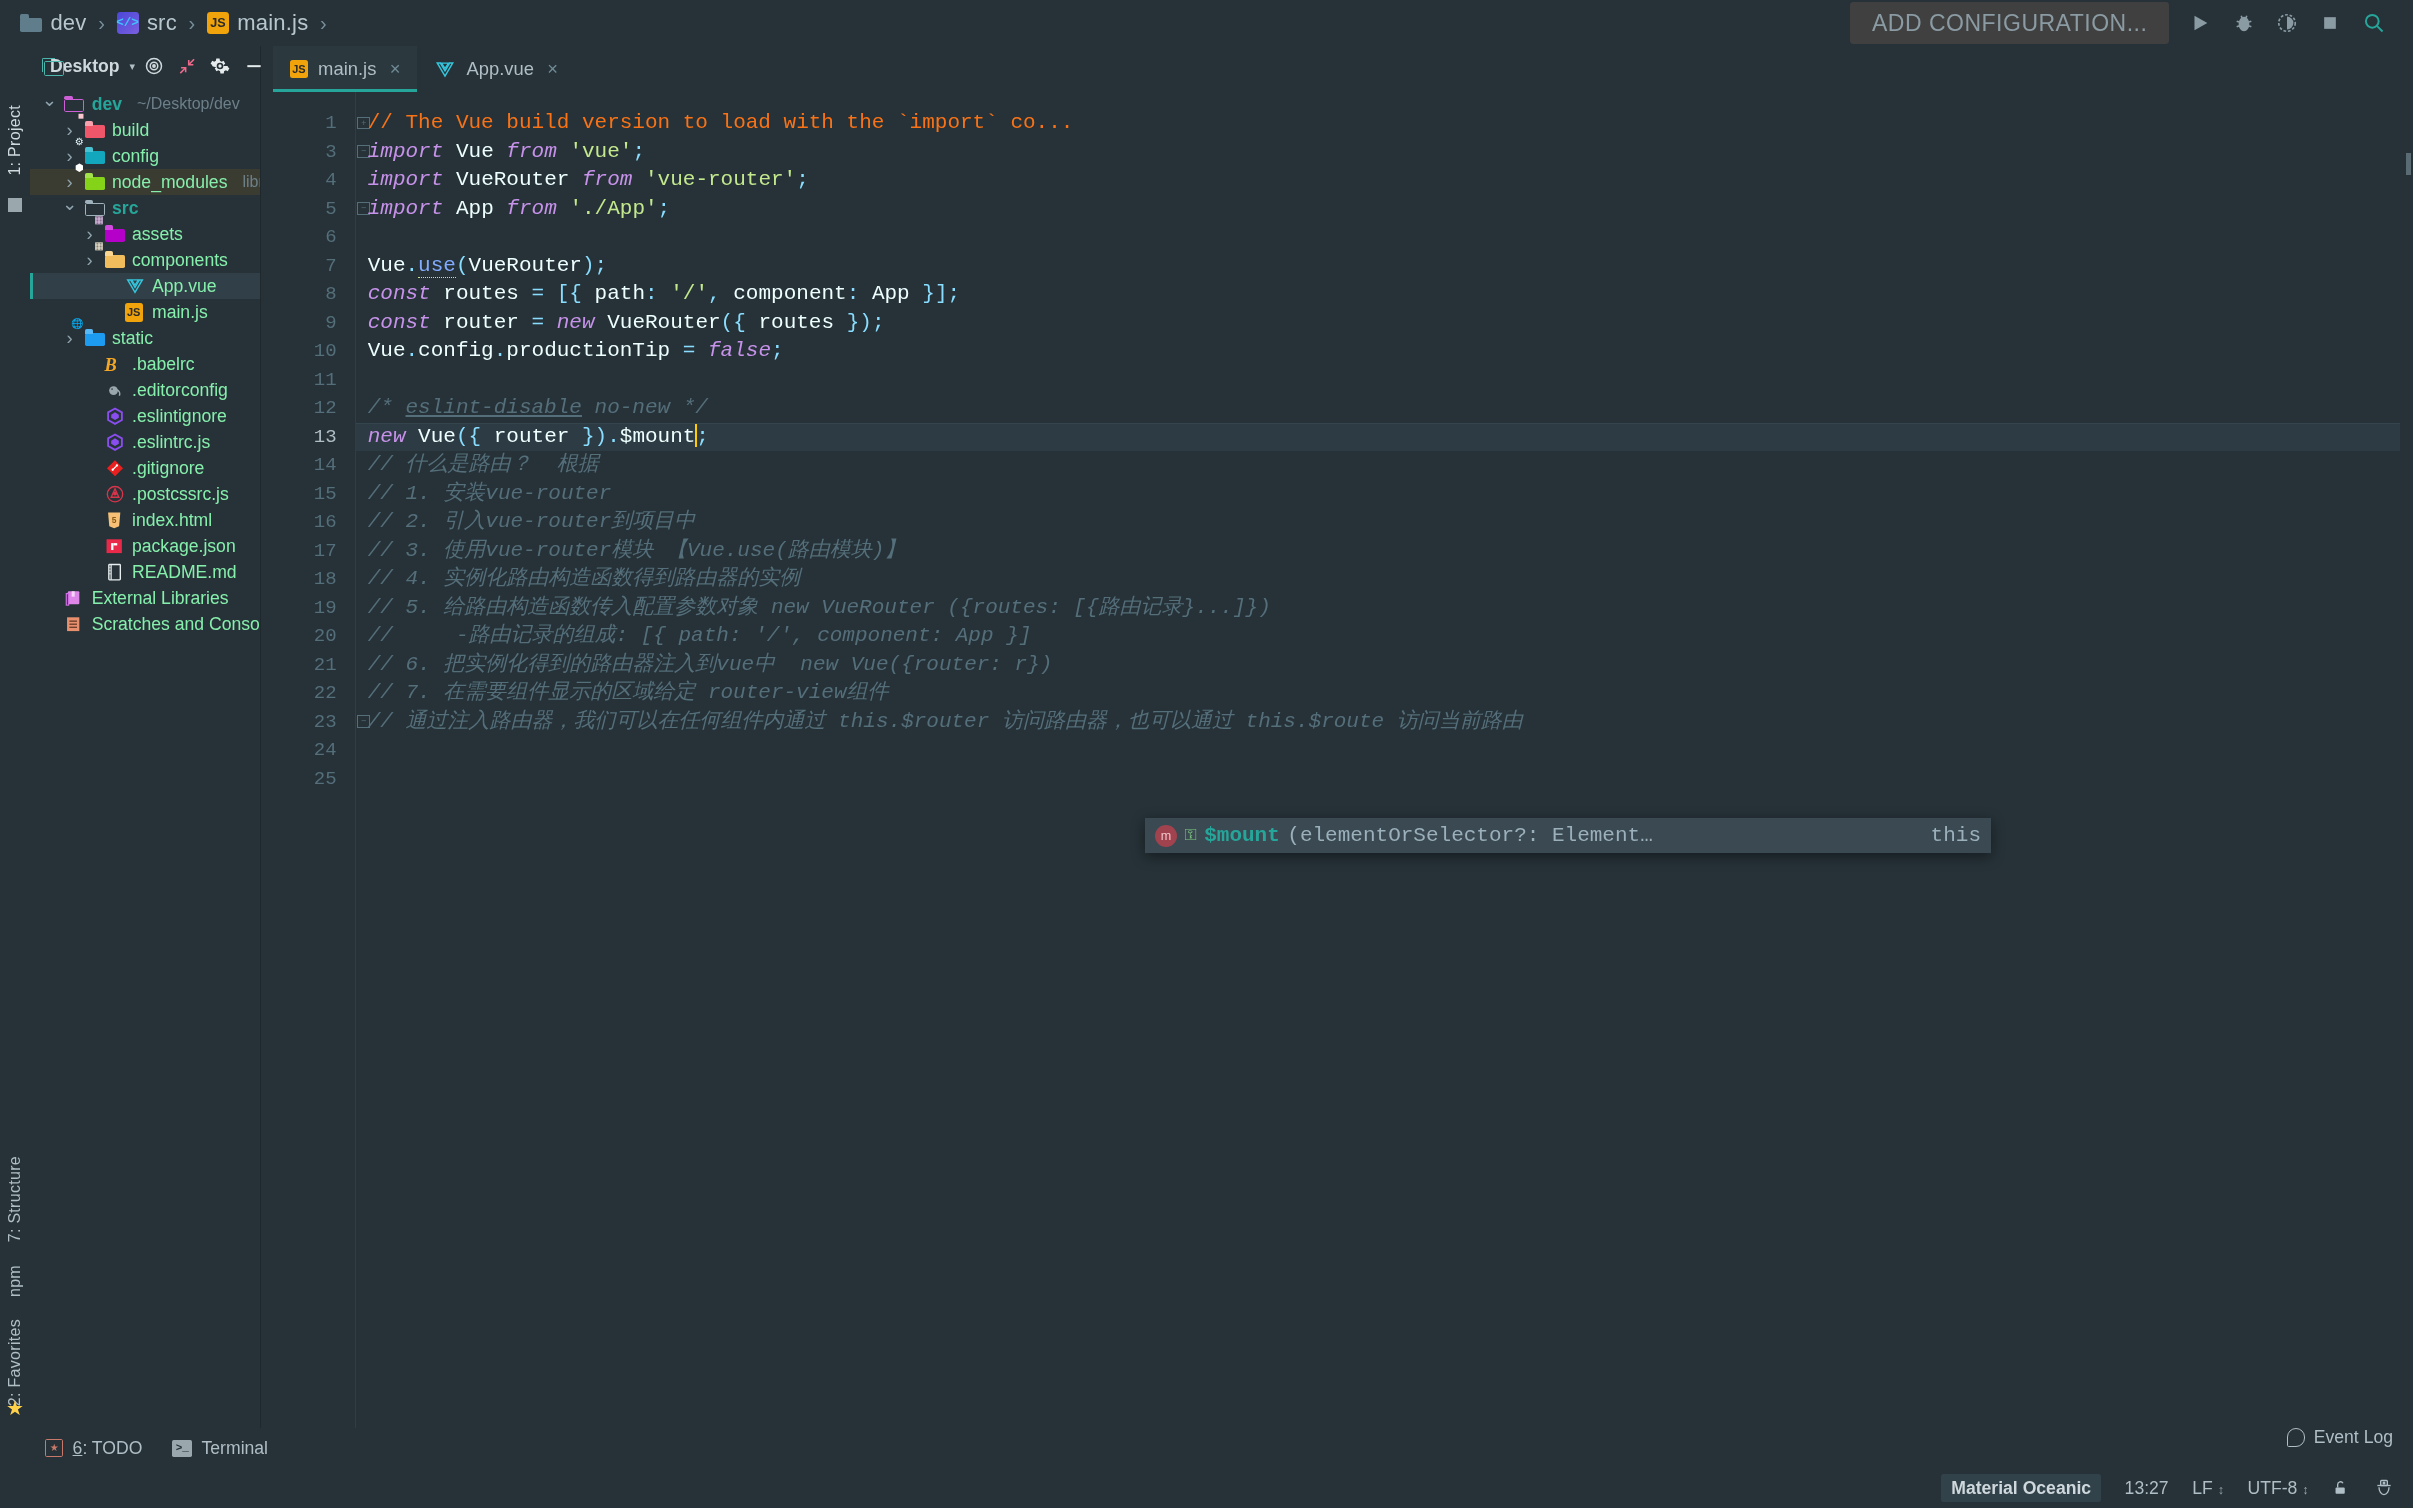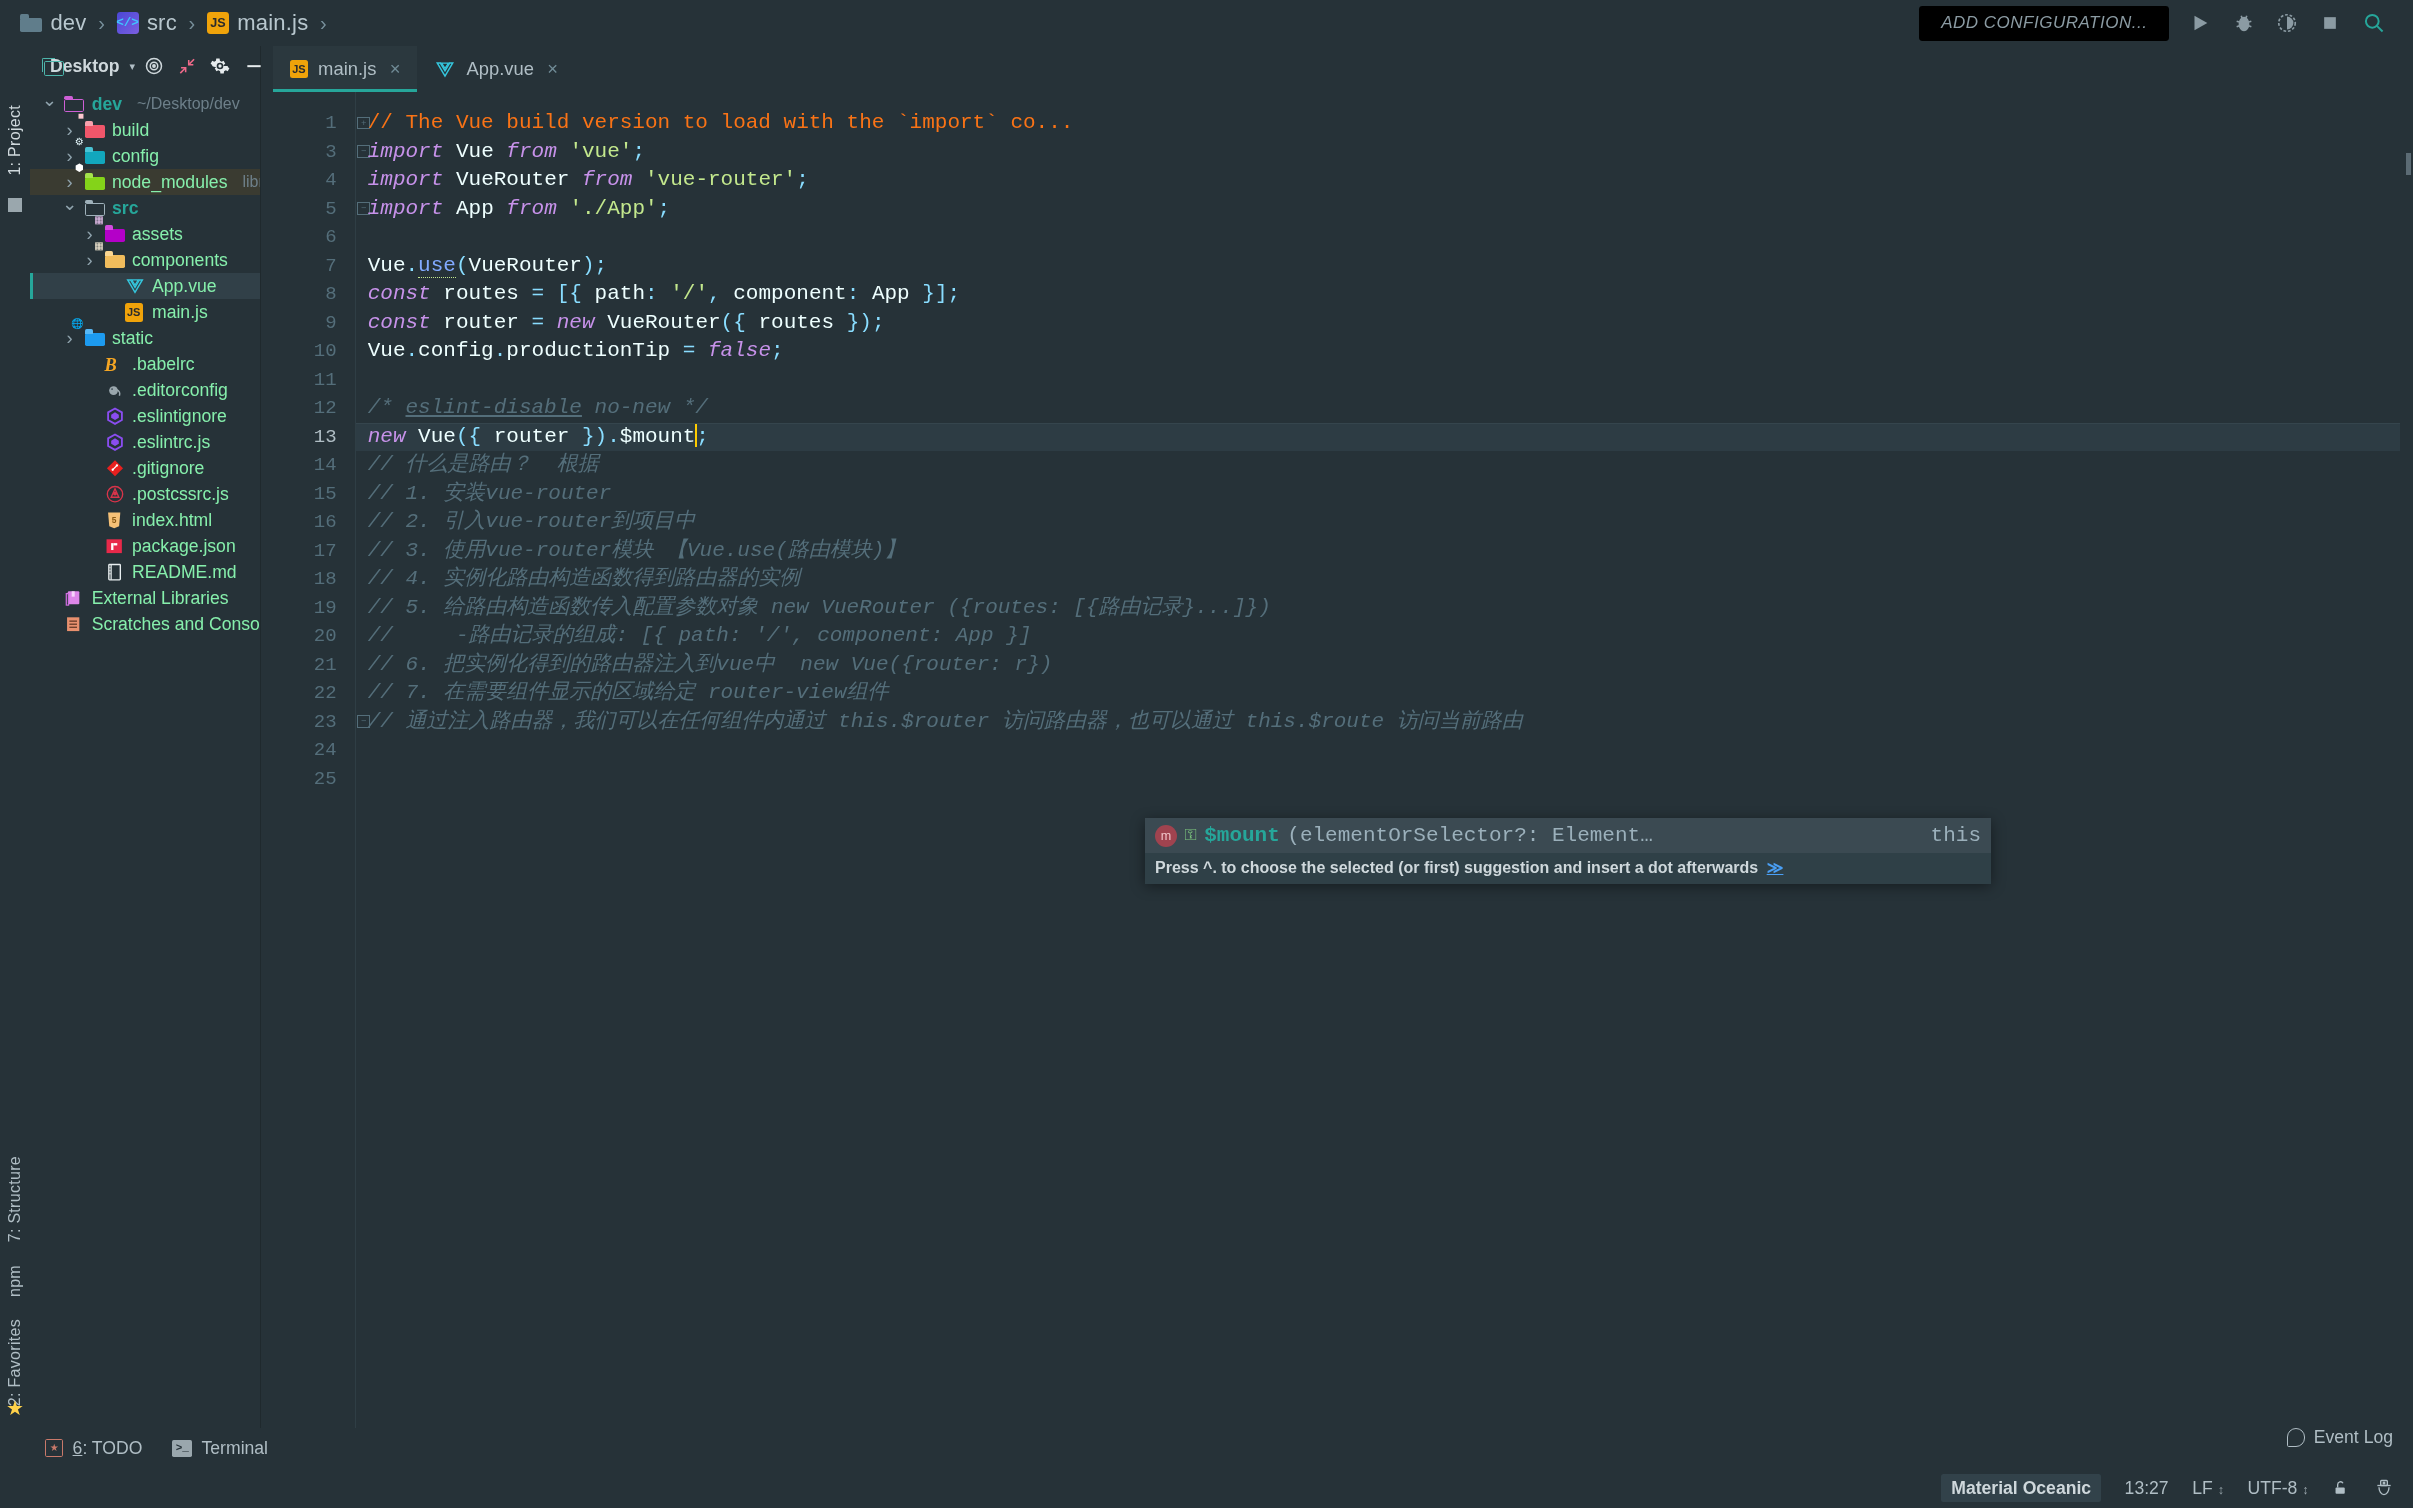--- a/index.html
+++ b/index.html
@@ -26,22 +26,22 @@
   .folder-ico{ width:22px;height:17.6px; position:relative; }
   .folder-ico:before{content:"";position:absolute;left:0;top:3.4px;width:22px;height:14.2px;background:#607d8b;border-radius:1.7px;}
   .folder-ico:after{content:"";position:absolute;left:0;top:0px;width:9.2px;height:5px;background:#607d8b;border-radius:1.7px 1.7px 0 0;}
 
   .src-ico{width:22px;height:22px;border-radius:3.4px;background:linear-gradient(135deg,#4a47d6,#7b5fe0);display:flex;align-items:center;justify-content:center;color:#40c4ff;font-size:12.6px;font-family:"Liberation Mono",monospace;font-weight:bold;}
   .js-ico{width:22px;height:22px;border-radius:3.4px;background:#f0a30a;display:flex;align-items:center;justify-content:center;color:#2b2b2b;font-size:12.6px;font-weight:bold;font-family:"Liberation Sans",sans-serif;}
   .js-ico.sm{width:18.4px;height:18.4px;font-size:11px;border-radius:2.5px;}
 
   .topright{ margin-left:auto; display:flex; align-items:center; gap:18.4px; padding-right:11.7px;}
   .addconf{
-    background:#000000; color:#8b9ba3; font-size:17px; letter-spacing:0.5px;
-    padding:7.5px 22px; border-radius:3.4px; white-space:nowrap;font-style:italic;
+    background:#404040; color:#8b9ba3; font-size:23px; letter-spacing:0.5px;
+    padding:7.5px 22px; border-radius:3.4px; white-space:nowrap;
   }
   .ticon{ width:25px;height:25px; display:flex;align-items:center;justify-content:center; }
 
   
   .main{ flex:1; display:flex; min-height:0; position:relative; }
 
   
   .vstrip{
     width:30px; min-width:30px; background:#263238;
     display:flex; flex-direction:column; align-items:center;
@@ -507,24 +507,20 @@
         <div class="code" id="code"><div class="ln"><span class="c-com-yel">// The Vue build version to load with the `import` co...</span></div><div class="ln"><span class="c-kw">import</span> <span class="c-var">Vue</span> <span class="c-kw">from</span> <span class="c-str">'vue'</span><span class="c-punc">;</span></div><div class="ln"><span class="c-kw">import</span> <span class="c-var">VueRouter</span> <span class="c-kw">from</span> <span class="c-str">'vue-router'</span><span class="c-punc">;</span></div><div class="ln"><span class="c-kw">import</span> <span class="c-var">App</span> <span class="c-kw">from</span> <span class="c-str">'./App'</span><span class="c-punc">;</span></div><div class="ln">&nbsp;</div><div class="ln"><span class="c-var">Vue</span><span class="c-punc">.</span><span class="c-fn squig">use</span><span class="c-punc">(</span><span class="c-var">VueRouter</span><span class="c-punc">);</span></div><div class="ln"><span class="c-kw">const</span> <span class="c-var">routes</span> <span class="c-punc">=</span> <span class="c-punc">[{</span> <span class="c-var">path</span><span class="c-punc">:</span> <span class="c-str">'/'</span><span class="c-punc">,</span> <span class="c-var">component</span><span class="c-punc">:</span> <span class="c-var">App</span> <span class="c-punc">}];</span></div><div class="ln"><span class="c-kw">const</span> <span class="c-var">router</span> <span class="c-punc">=</span> <span class="c-kw">new</span> <span class="c-var">VueRouter</span><span class="c-punc">({</span> <span class="c-var">routes</span> <span class="c-punc">});</span></div><div class="ln"><span class="c-var">Vue</span><span class="c-punc">.</span><span class="c-var">config</span><span class="c-punc">.</span><span class="c-var">productionTip</span> <span class="c-punc">=</span> <span class="c-kw">false</span><span class="c-punc">;</span></div><div class="ln">&nbsp;</div><div class="ln"><span class="c-com">/* <span style="text-decoration:underline">eslint-disable</span> no-new */</span></div><div class="ln cur"><span class="c-kw">new</span> <span class="c-var">Vue</span><span class="c-punc">({</span> <span class="c-var">router</span> <span class="c-punc">}).</span><span class="c-var">$mount</span><span class="caret-bar"></span><span class="c-punc">;</span></div><div class="ln"><span class="c-com">// 什么是路由？  根据</span></div><div class="ln"><span class="c-com">// 1. 安装vue-router</span></div><div class="ln"><span class="c-com">// 2. 引入vue-router到项目中</span></div><div class="ln"><span class="c-com">// 3. 使用vue-router模块 【Vue.use(路由模块)】</span></div><div class="ln"><span class="c-com">// 4. 实例化路由构造函数得到路由器的实例</span></div><div class="ln"><span class="c-com">// 5. 给路由构造函数传入配置参数对象 new VueRouter ({routes: [{路由记录}...]})</span></div><div class="ln"><span class="c-com">//     -路由记录的组成: [{ path: '/', component: App }]</span></div><div class="ln"><span class="c-com">// 6. 把实例化得到的路由器注入到vue中  new Vue({router: r})</span></div><div class="ln"><span class="c-com">// 7. 在需要组件显示的区域给定 router-view组件</span></div><div class="ln"><span class="c-com">// 通过注入路由器，我们可以在任何组件内通过 this.$router 访问路由器，也可以通过 this.$route 访问当前路由</span></div><div class="ln">&nbsp;</div><div class="ln">&nbsp;</div></div>
 
         <div class="ac">
           <div class="ac-item">
             <span class="ac-m">m</span>
             <span class="ac-lock">⚿</span>
             <span class="ac-name">$mount</span>
             <span class="ac-sig">(elementOrSelector?: Element…</span>
             <span class="ac-this">this</span>
           </div>
-          <div class="ac-hint">
-            <span>Press ^. to choose the selected (or first) suggestion and insert a dot afterwards</span>
-            <span class="gt">≫</span>
-          </div>
         </div>
       </div>
     </div>
 
     <div class="rstrip">
       <div class="mark"></div>
     </div>
   </div>
 
   <div class="bottombar">

